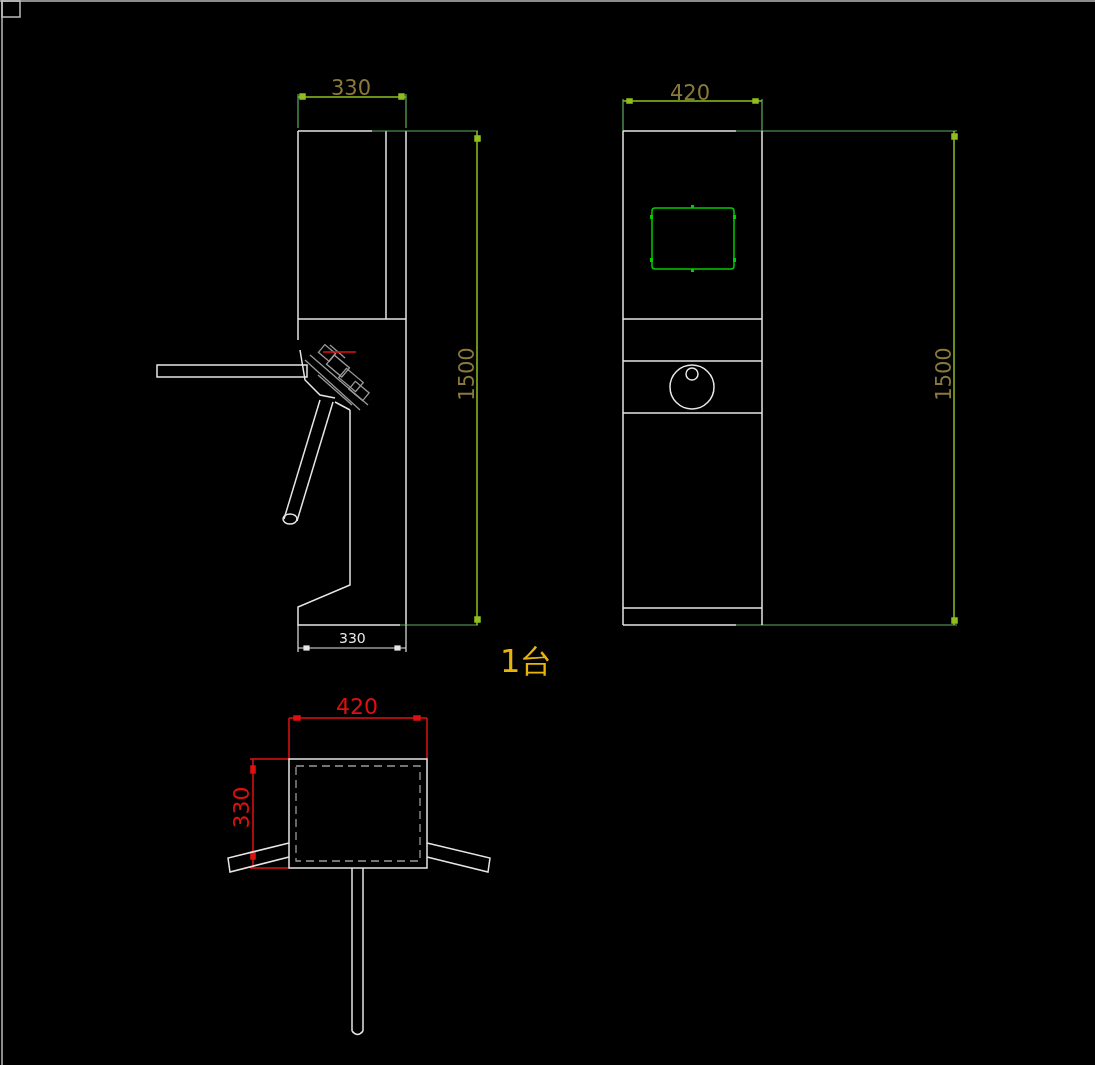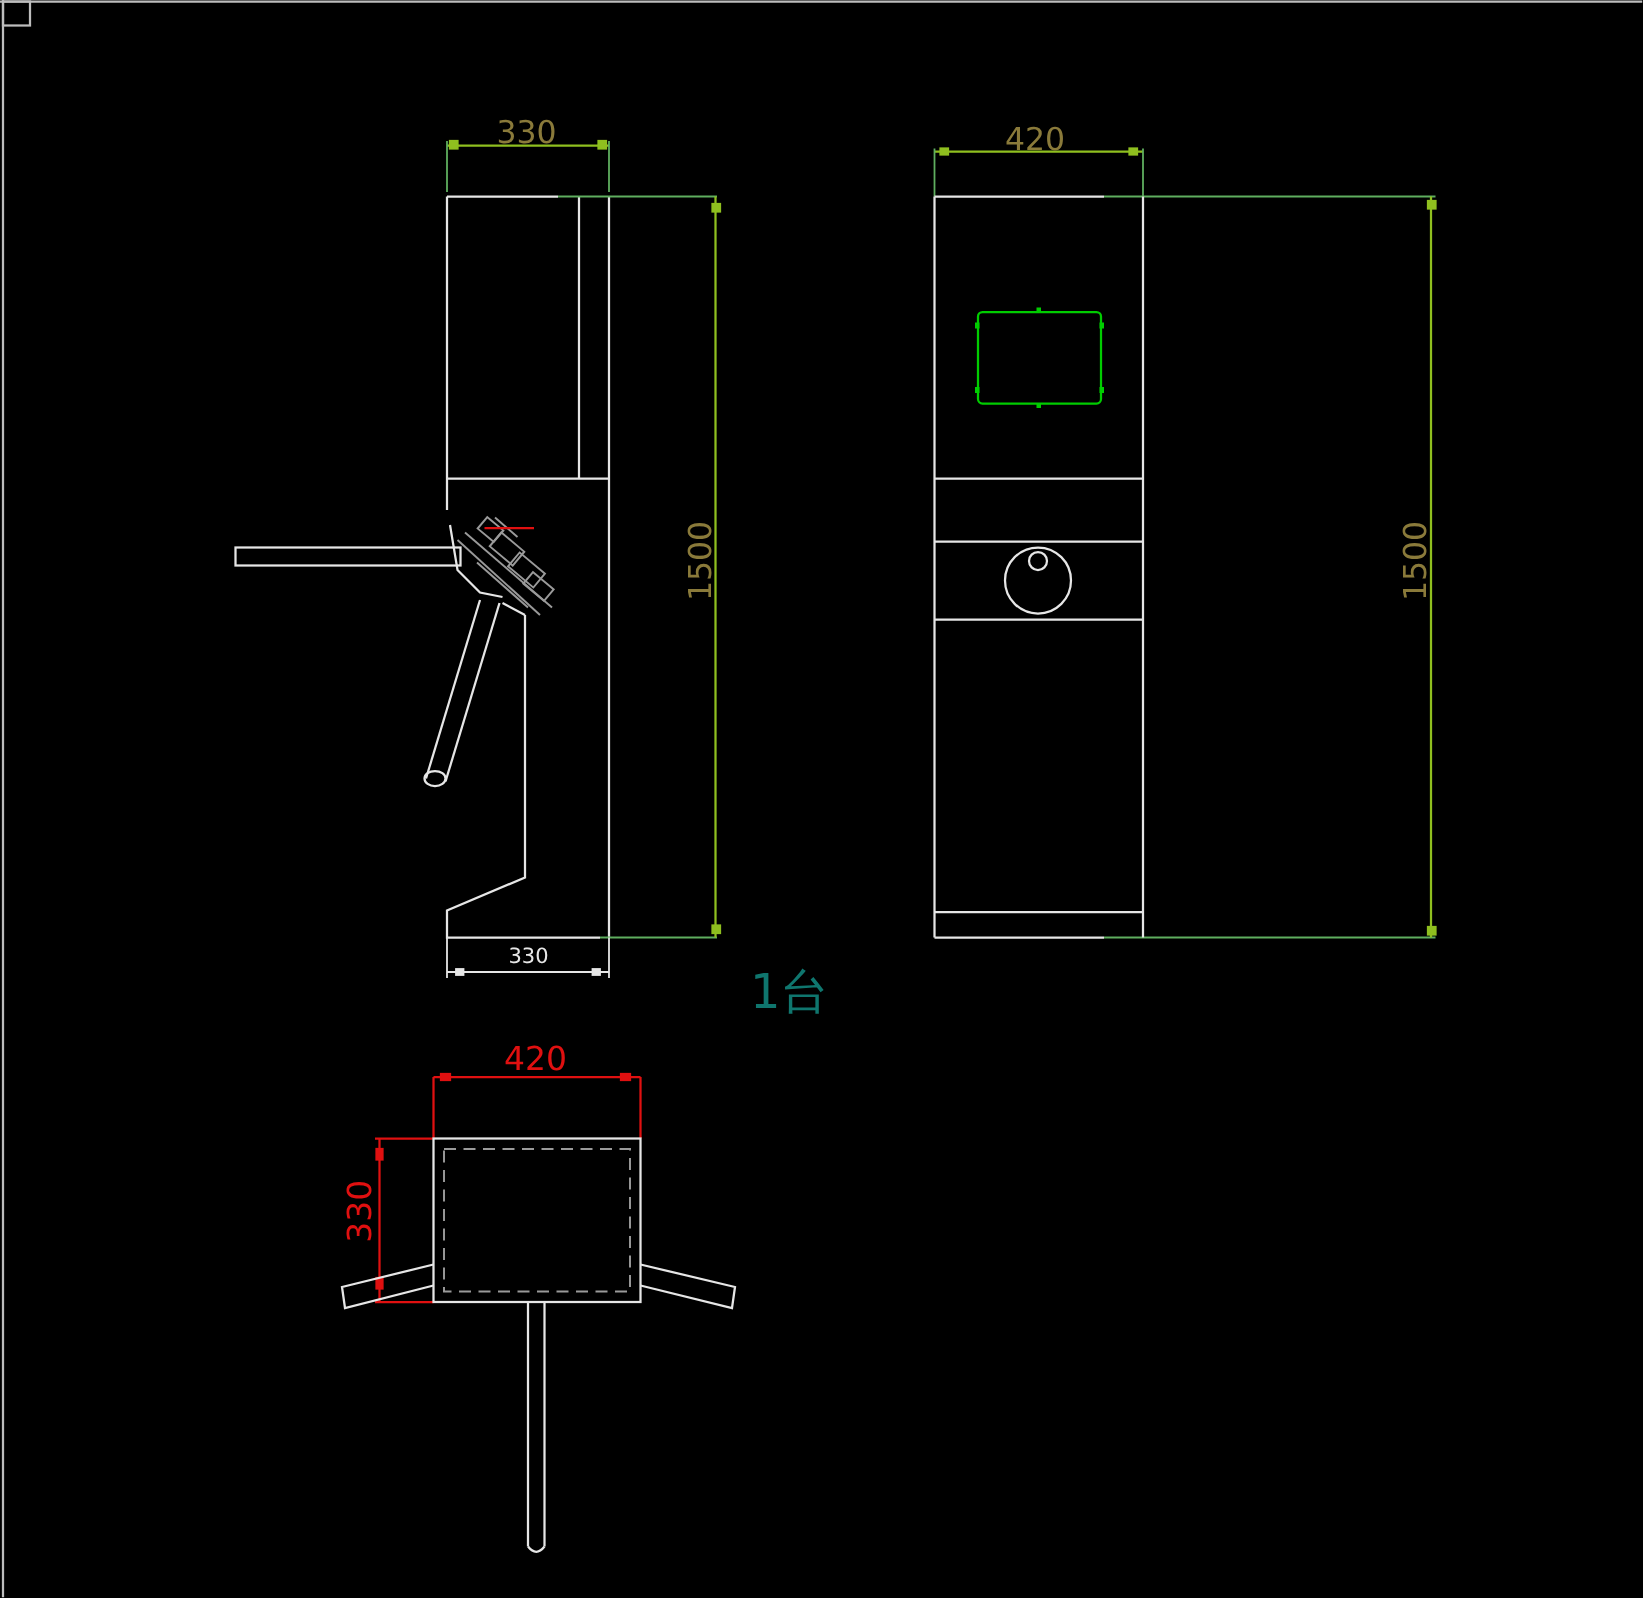--- a/index.html
+++ b/index.html
@@ -141,15 +141,15 @@
     </g>
     <rect x="296" y="766" width="124" height="95" fill="none" stroke="#9a9a9a" stroke-width="1.3" stroke-dasharray="8,5"></rect>
   </g>
 </svg>
 
 <div class="lbl" style="left:331px;top:76px;font-size:21px;color:#8a7a3a;">330</div>
 <div class="lbl" style="left:440px;top:362px;font-size:21px;color:#8a7a3a;transform:rotate(-90deg);">1500</div>
 <div class="lbl" style="left:339px;top:630px;font-size:14px;color:#e6e6e6;">330</div>
 <div class="lbl" style="left:670px;top:81px;font-size:21px;color:#8a7a3a;">420</div>
 <div class="lbl" style="left:917px;top:362px;font-size:21px;color:#8a7a3a;transform:rotate(-90deg);">1500</div>
-<div class="lbl" style="left:500px;top:640px;font-size:32px;color:#0f766e;">1台</div>
+<div class="lbl" style="left:500px;top:640px;font-size:32px;color:#eab308;">1台</div>
 <div class="lbl" style="left:336px;top:694px;font-size:22px;color:#e01010;">420</div>
 <div class="lbl" style="left:220px;top:795px;font-size:22px;color:#e01010;transform:rotate(-90deg);">330</div>
 
 </body></html>

